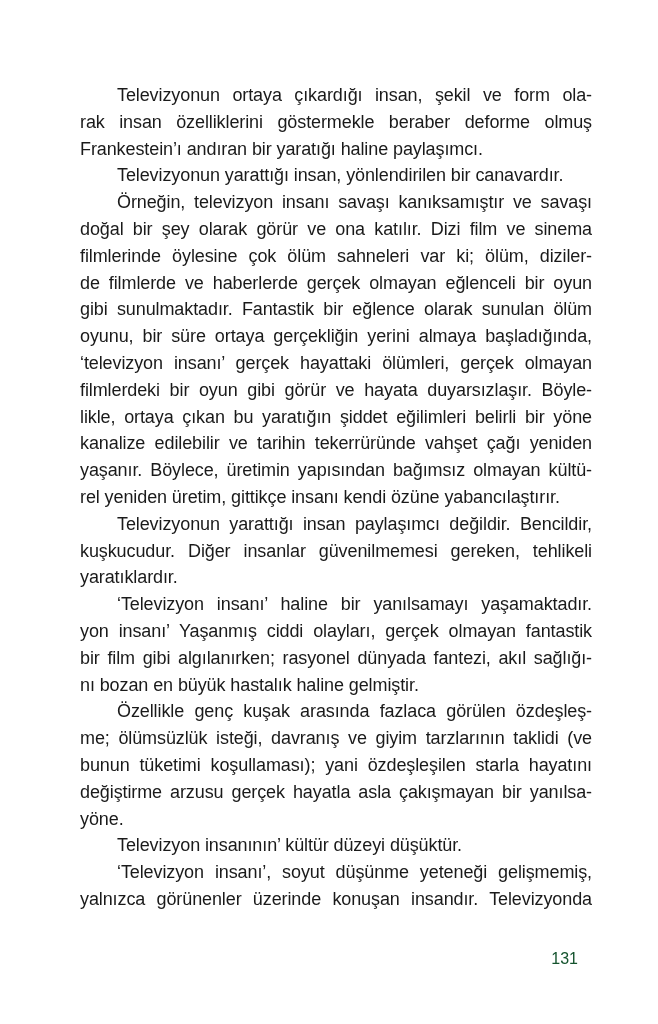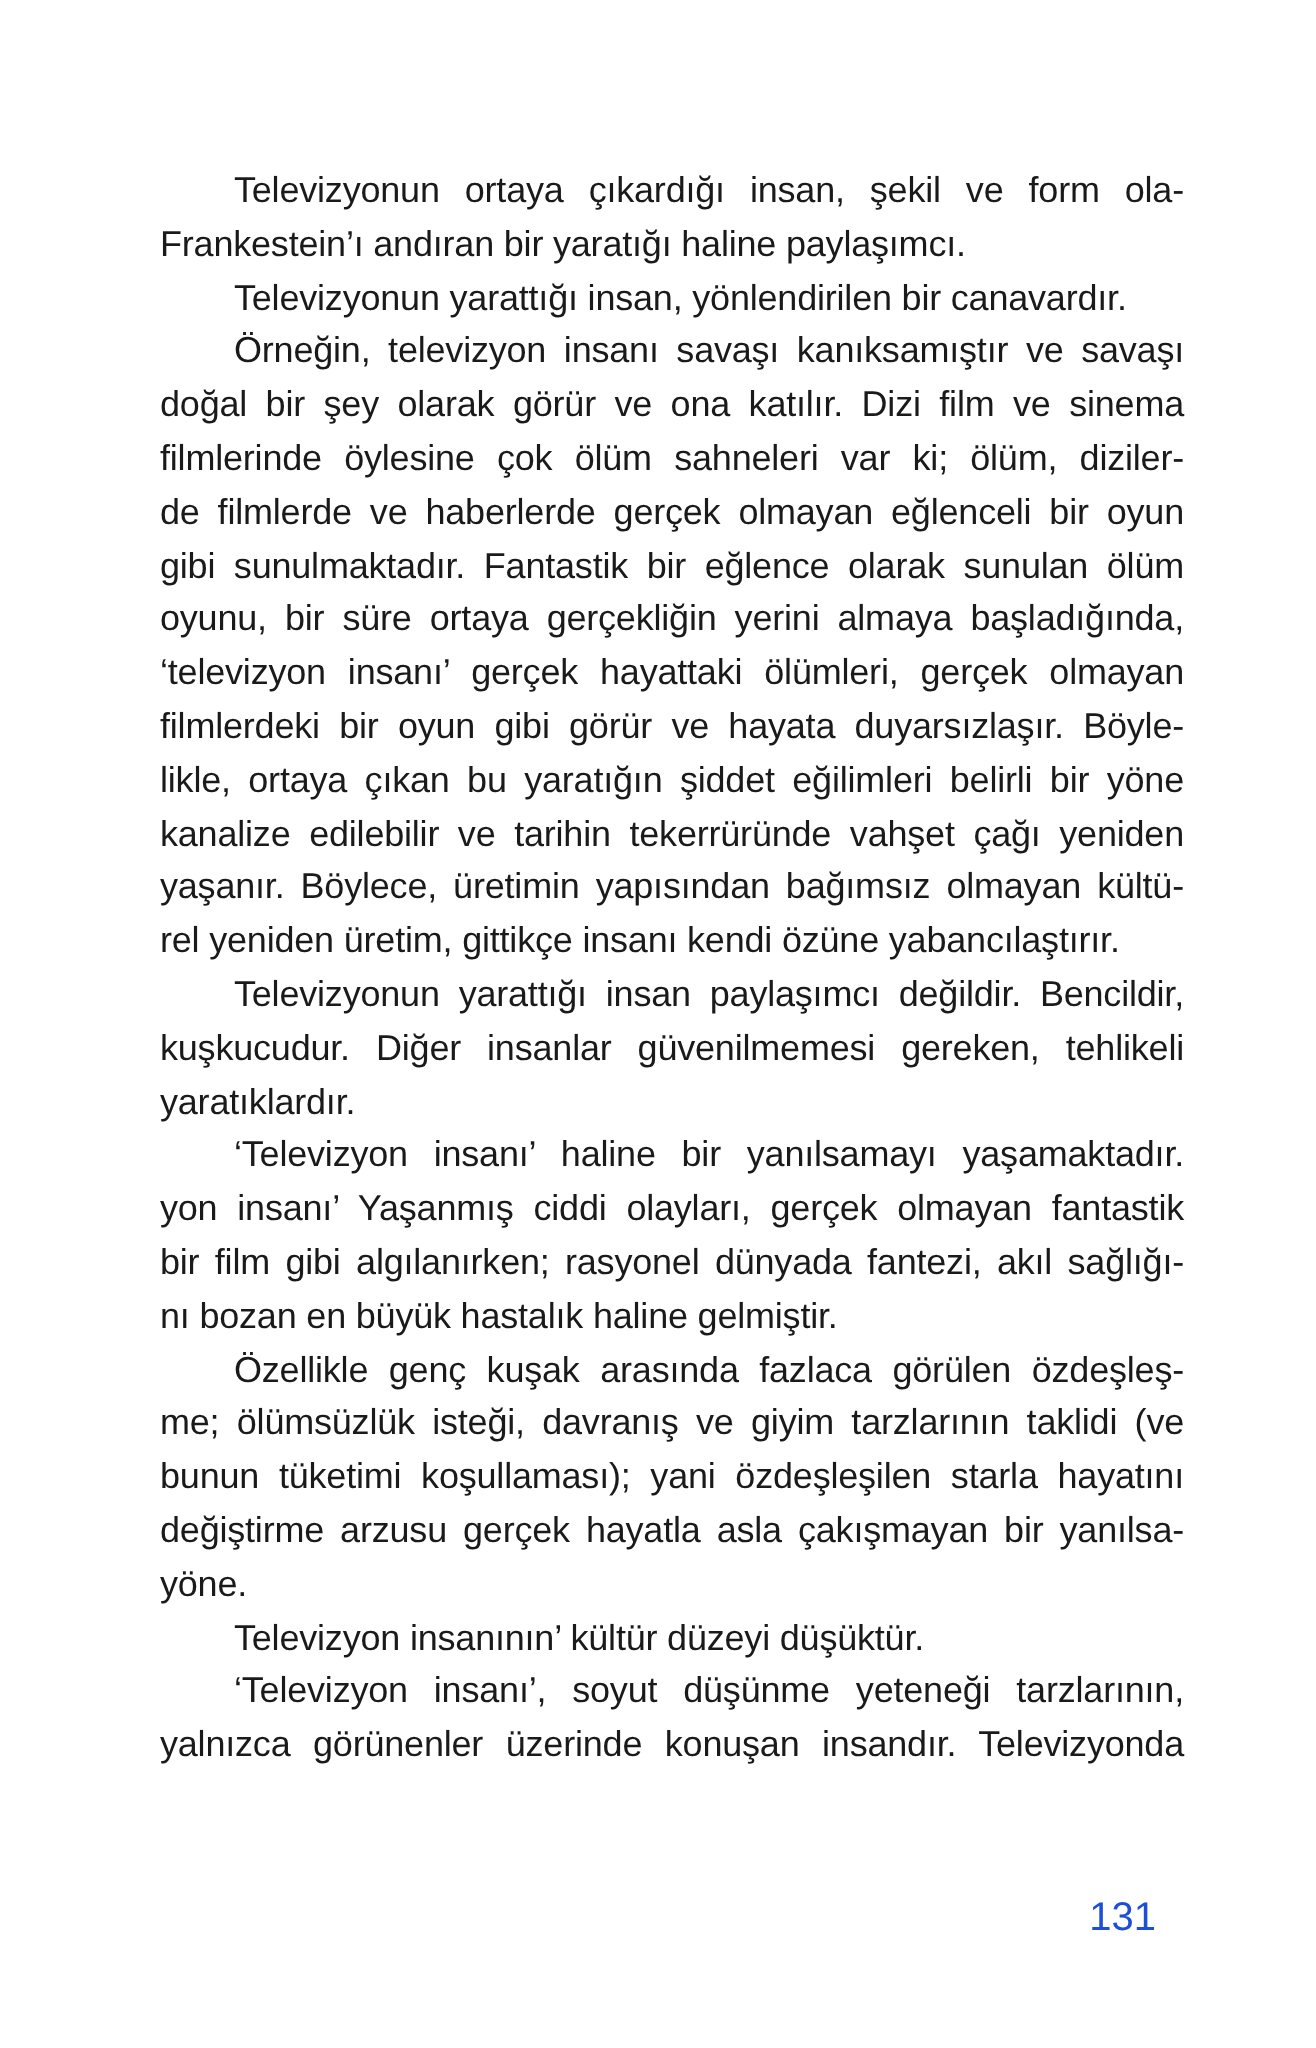--- a/index.html
+++ b/index.html
@@ -37,32 +37,33 @@
   .line.left {
     text-align-last: left;
   }
   .line.indent {
     text-indent: 37px;
   }
   .page-number {
     position: absolute;
     top: 948px;
     right: 80px;
-    font-size: 20px;
+    font-size: 16px;
     line-height: 22px;
-    color: #1d4ed8;
+    color: #14532d;
   }
 </style>
 </head>
 <body>
 
 <div class="page">
   <div class="text-block">
       <div class="paragraph">
         <div class="line indent">Televizyonun ortaya çıkardığı insan, şekil ve form ola-</div>
+        <div class="line">rak insan özelliklerini göstermekle beraber deforme olmuş</div>
         <div class="line left">Frankestein’ı andıran bir yaratığı haline paylaşımcı.</div>
       </div>
       <div class="paragraph">
         <div class="line indent left">Televizyonun yarattığı insan, yönlendirilen bir canavardır.</div>
       </div>
       <div class="paragraph">
         <div class="line indent">Örneğin, televizyon insanı savaşı kanıksamıştır ve savaşı</div>
         <div class="line">doğal bir şey olarak görür ve ona katılır. Dizi film ve sinema</div>
         <div class="line">filmlerinde öylesine çok ölüm sahneleri var ki; ölüm, diziler-</div>
         <div class="line">de filmlerde ve haberlerde gerçek olmayan eğlenceli bir oyun</div>
@@ -90,18 +91,18 @@
         <div class="line indent">Özellikle genç kuşak arasında fazlaca görülen özdeşleş-</div>
         <div class="line">me; ölümsüzlük isteği, davranış ve giyim tarzlarının taklidi (ve</div>
         <div class="line">bunun tüketimi koşullaması); yani özdeşleşilen starla hayatını</div>
         <div class="line">değiştirme arzusu gerçek hayatla asla çakışmayan bir yanılsa-</div>
         <div class="line left">yöne.</div>
       </div>
       <div class="paragraph">
         <div class="line indent left">Televizyon insanının’ kültür düzeyi düşüktür.</div>
       </div>
       <div class="paragraph">
-        <div class="line indent">‘Televizyon insanı’, soyut düşünme yeteneği tarzlarının,</div>
+        <div class="line indent">‘Televizyon insanı’, soyut düşünme yeteneği gelişmemiş,</div>
         <div class="line">yalnızca görünenler üzerinde konuşan insandır. Televizyonda</div>
       </div>
     </div>
   <div class="page-number">131</div>
 </div>
 
 </body></html>

